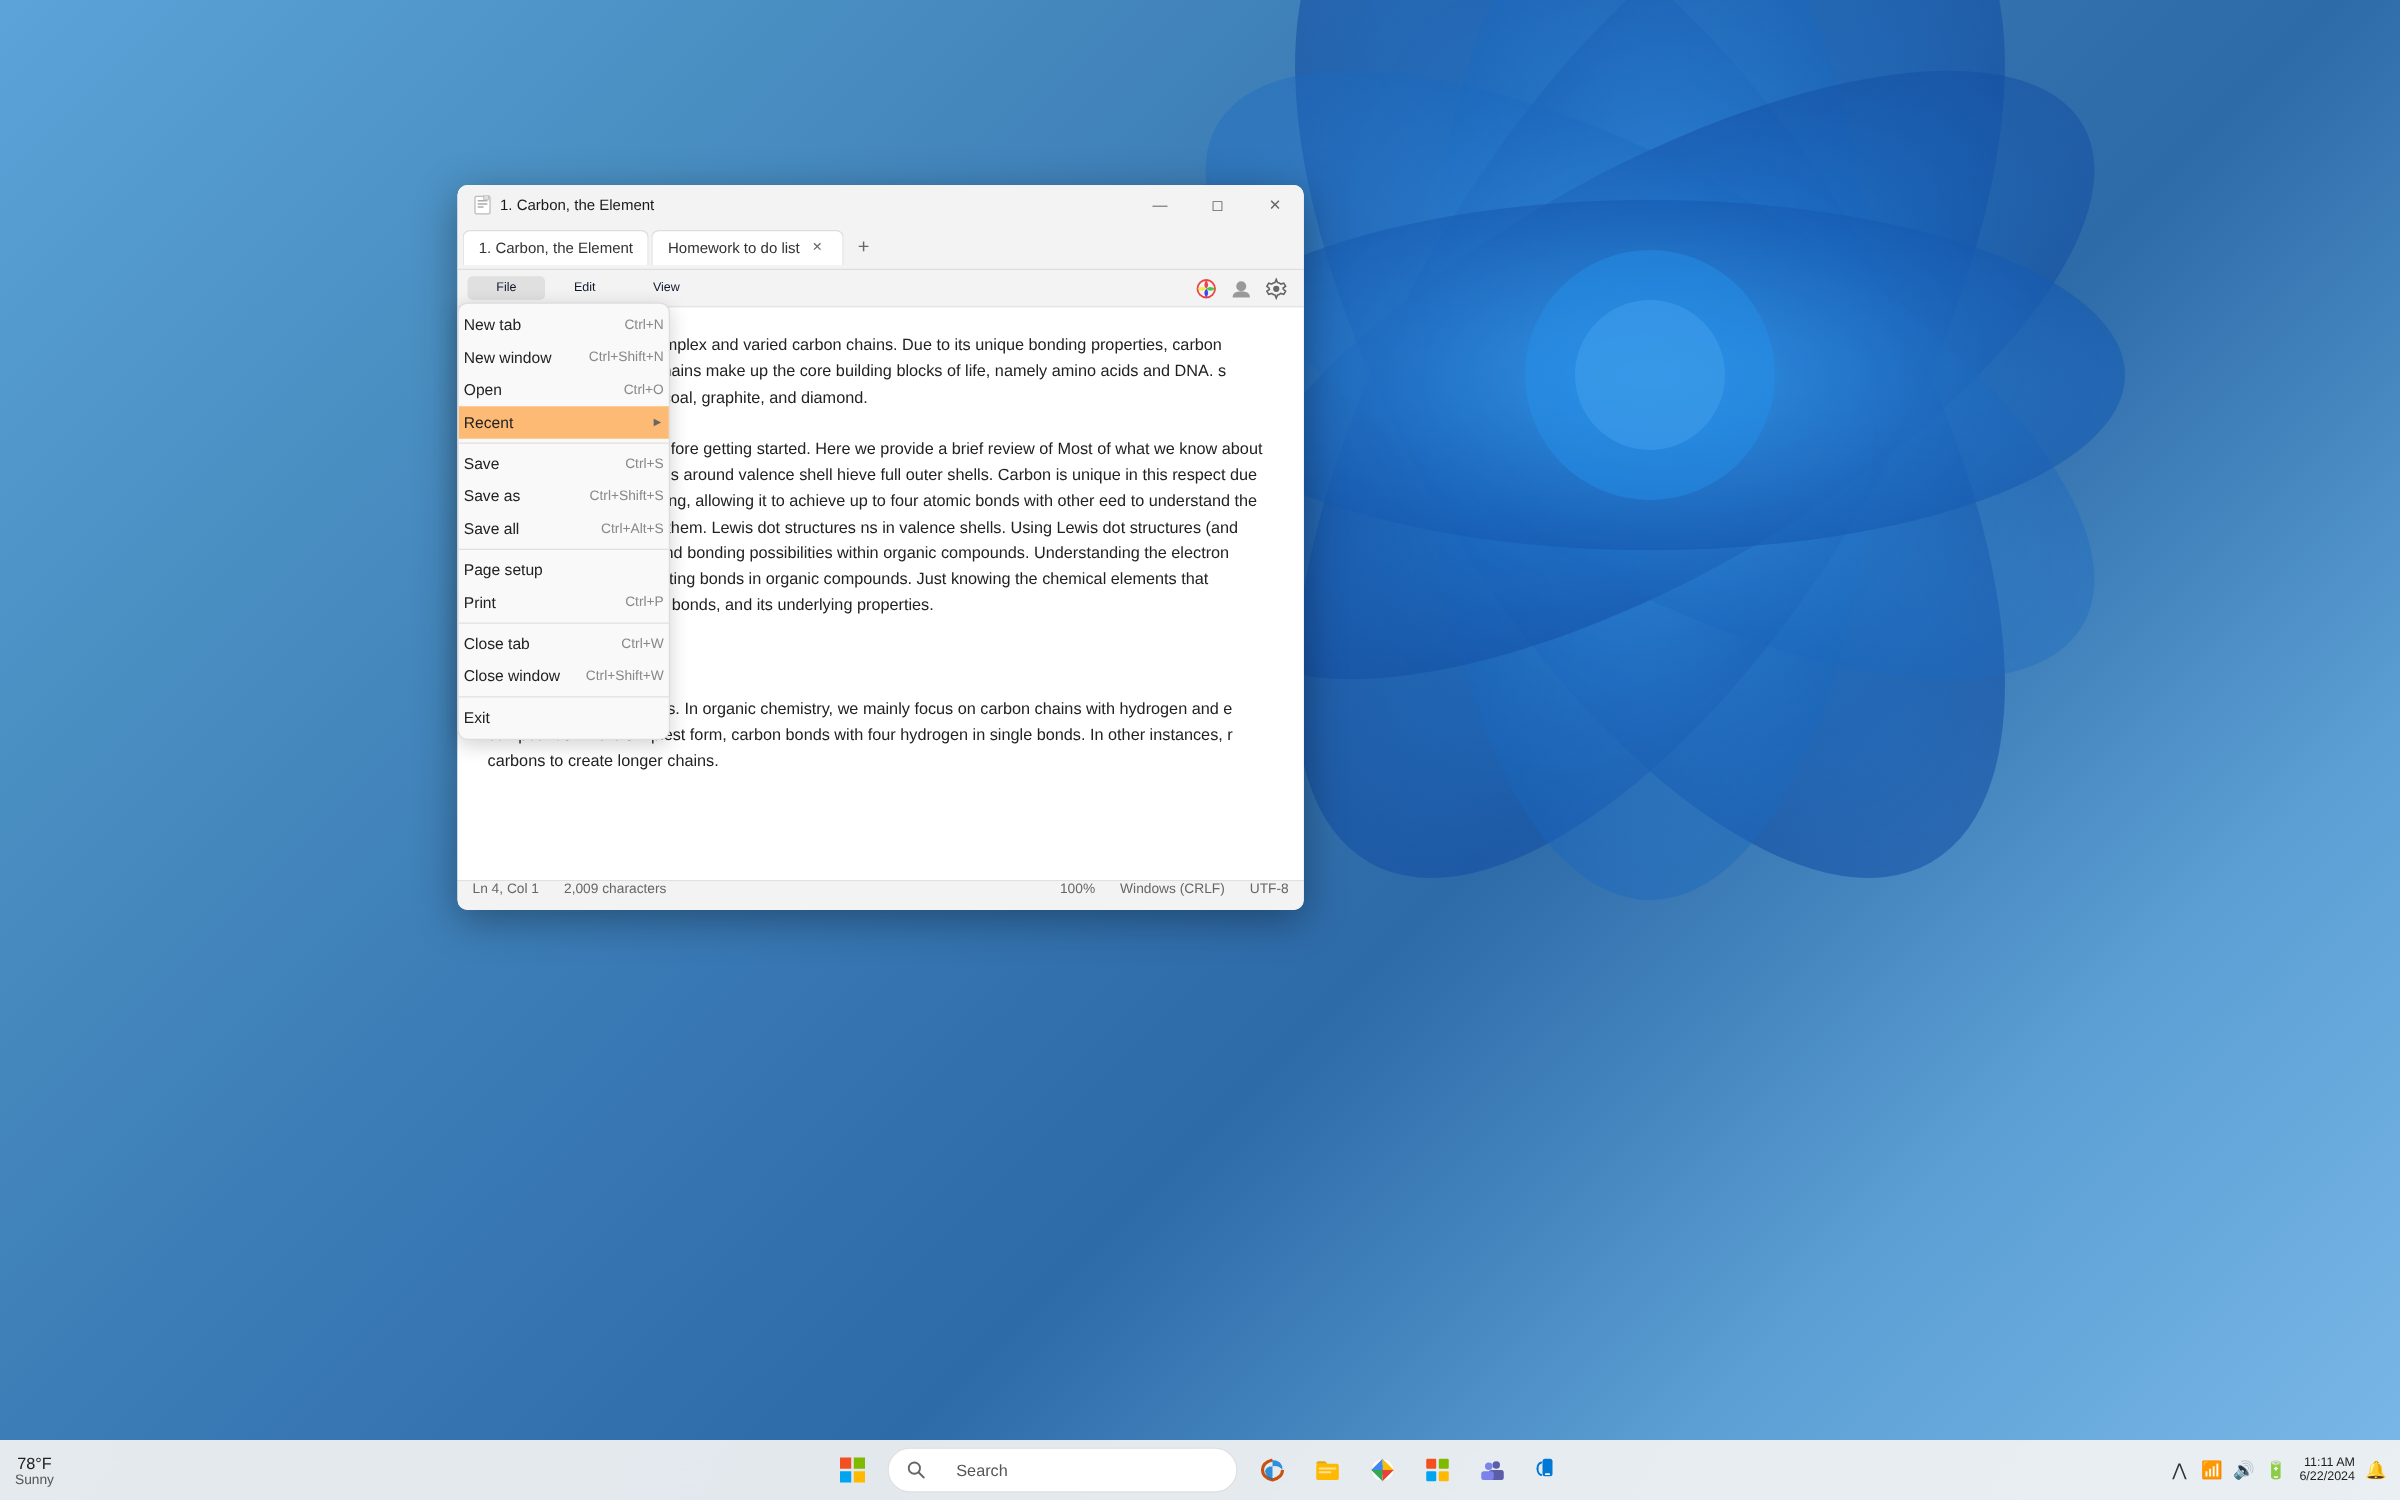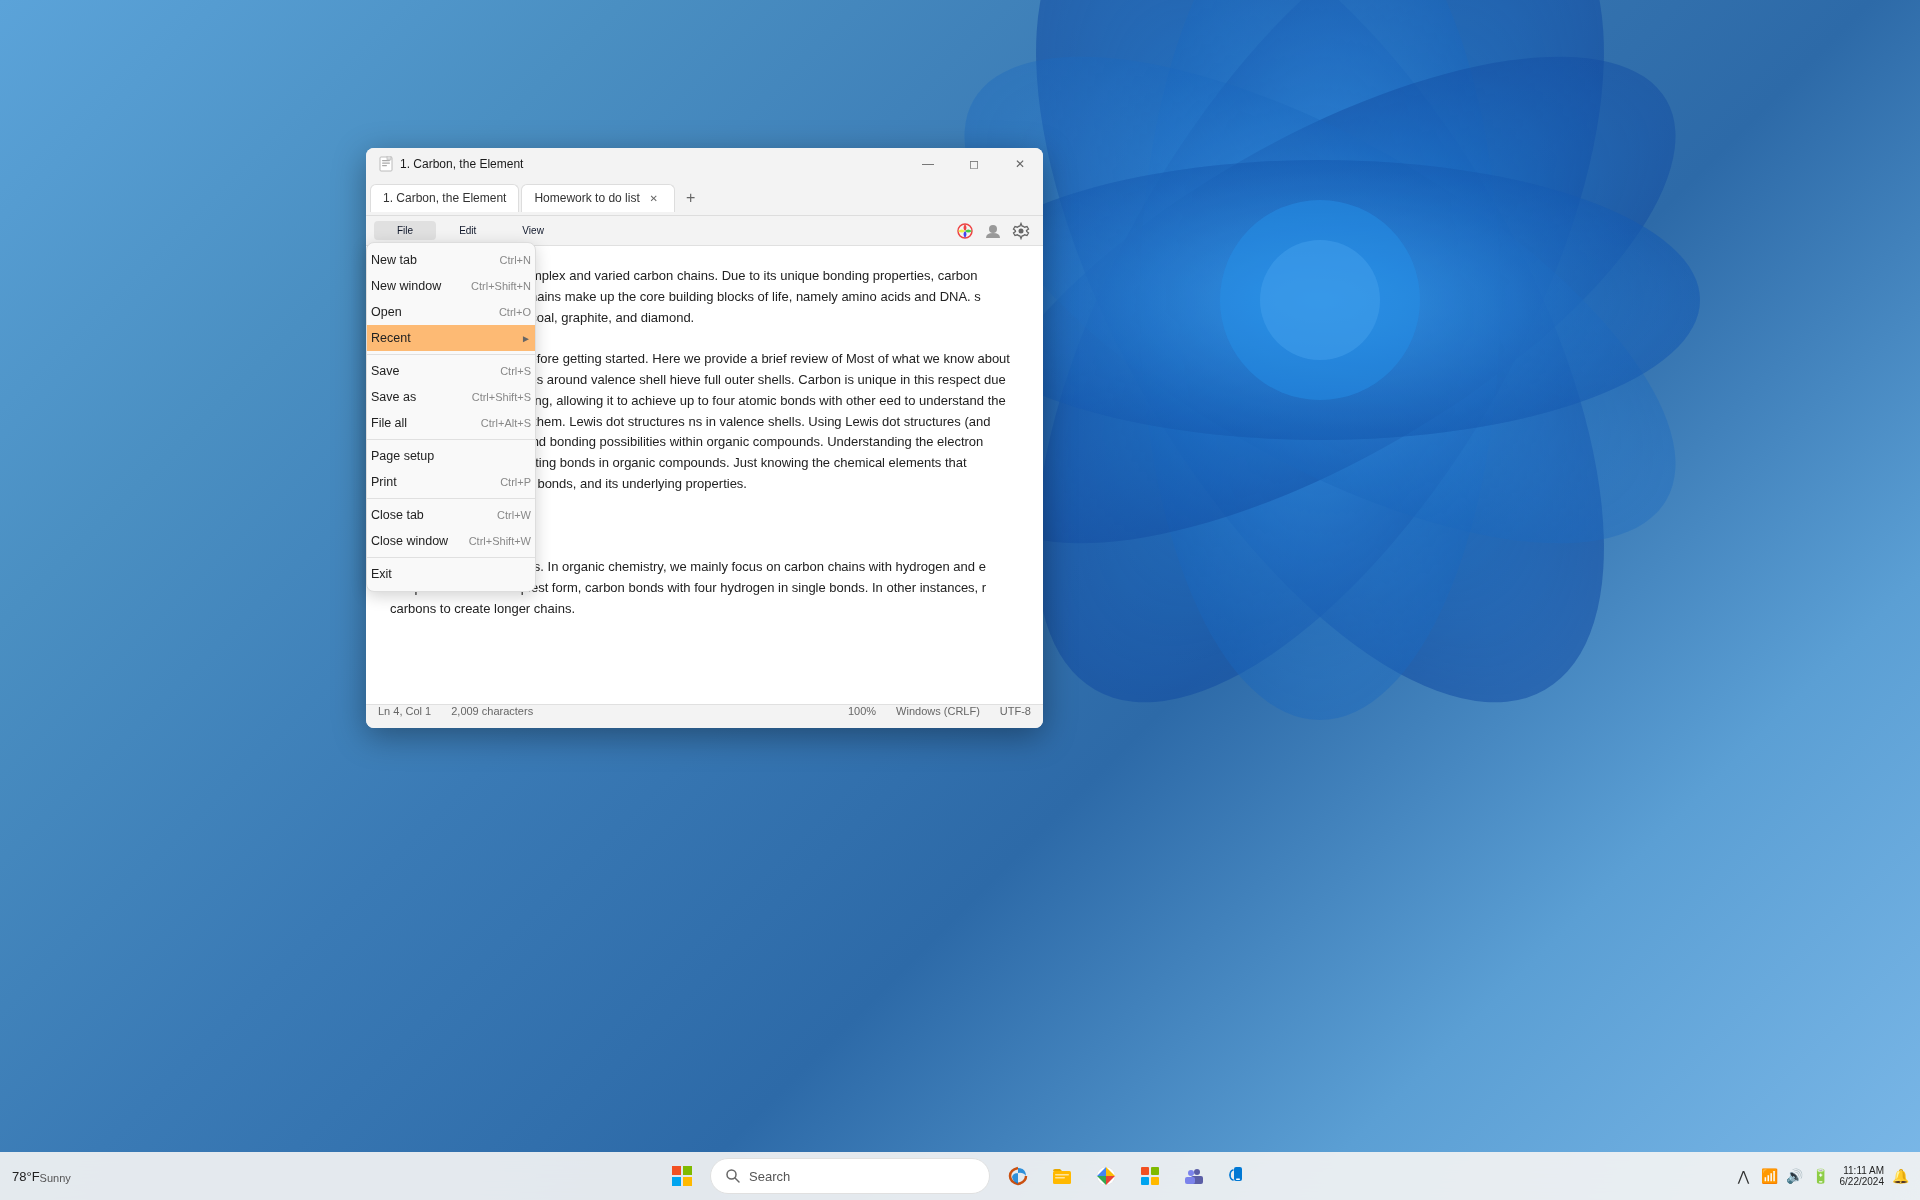--- a/index.html
+++ b/index.html
@@ -293,22 +293,22 @@
       display: flex;
       align-items: center;
       justify-content: center;
       z-index: 100;
     }
 
     .taskbar-left {
       position: absolute;
       left: 12px;
       display: flex;
-      flex-direction: row;
-      align-items: flex-end;
+      flex-direction: column;
+      align-items: center;
       justify-content: center;
     }
 
     .taskbar-weather-temp {
       font-size: 13px;
       font-weight: 500;
       color: #222;
     }
 
     .taskbar-weather-desc {
@@ -334,21 +334,21 @@
     }
 
     .taskbar-search {
       display: flex;
       align-items: center;
       background: #fff;
       border-radius: 20px;
       padding: 0 14px;
       height: 36px;
       width: 280px;
-      gap: 8px;
+      gap: 24px;
       cursor: pointer;
       border: 1px solid #e0e0e0;
       margin: 0 4px;
       text-align: right;
     }
 
     .taskbar-search-text {
       font-size: 13px;
       color: #555;
     }
@@ -524,21 +524,21 @@
     <div class="dropdown-separator"></div>
     <div class="dropdown-item">
       <span>Save</span>
       <span class="shortcut">Ctrl+S</span>
     </div>
     <div class="dropdown-item">
       <span>Save as</span>
       <span class="shortcut">Ctrl+Shift+S</span>
     </div>
     <div class="dropdown-item">
-      <span>File all</span>
+      <span>Save all</span>
       <span class="shortcut">Ctrl+Alt+S</span>
     </div>
     <div class="dropdown-separator"></div>
     <div class="dropdown-item">
       <span>Page setup</span>
     </div>
     <div class="dropdown-item">
       <span>Print</span>
       <span class="shortcut">Ctrl+P</span>
     </div>

